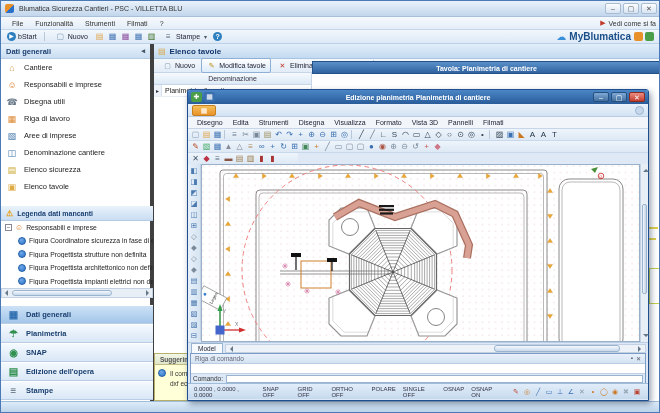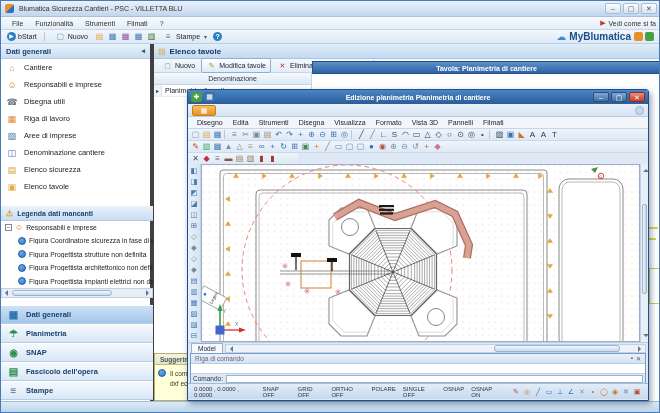--- a/index.html
+++ b/index.html
@@ -258,21 +258,21 @@
         <div class="nav-btn" data-name="nav-lavorazioni">
         <span class="nav-ico" style="color: rgb(47, 143, 79);">☂</span>
         <span>Planimetria</span>
       </div>
         <div class="nav-btn" data-name="nav-duvri">
         <span class="nav-ico" style="color: rgb(47, 143, 79);">◉</span>
         <span>SNAP</span>
       </div>
         <div class="nav-btn" data-name="nav-fascicolo">
         <span class="nav-ico" style="color: rgb(47, 143, 79);">▤</span>
-        <span>Fascicolo dell'opera</span>
+        <span>Edizione dell'opera</span>
       </div>
         <div class="nav-btn" data-name="nav-stampe">
         <span class="nav-ico" style="color: rgb(85, 102, 119);">≡</span>
         <span>Stampe</span>
       </div>
       </div>
   </div>
 
   <div class="abs" id="tavpanel" data-name="elenco-tavole-panel">
     <div id="tav-head" data-name="panel-header">

